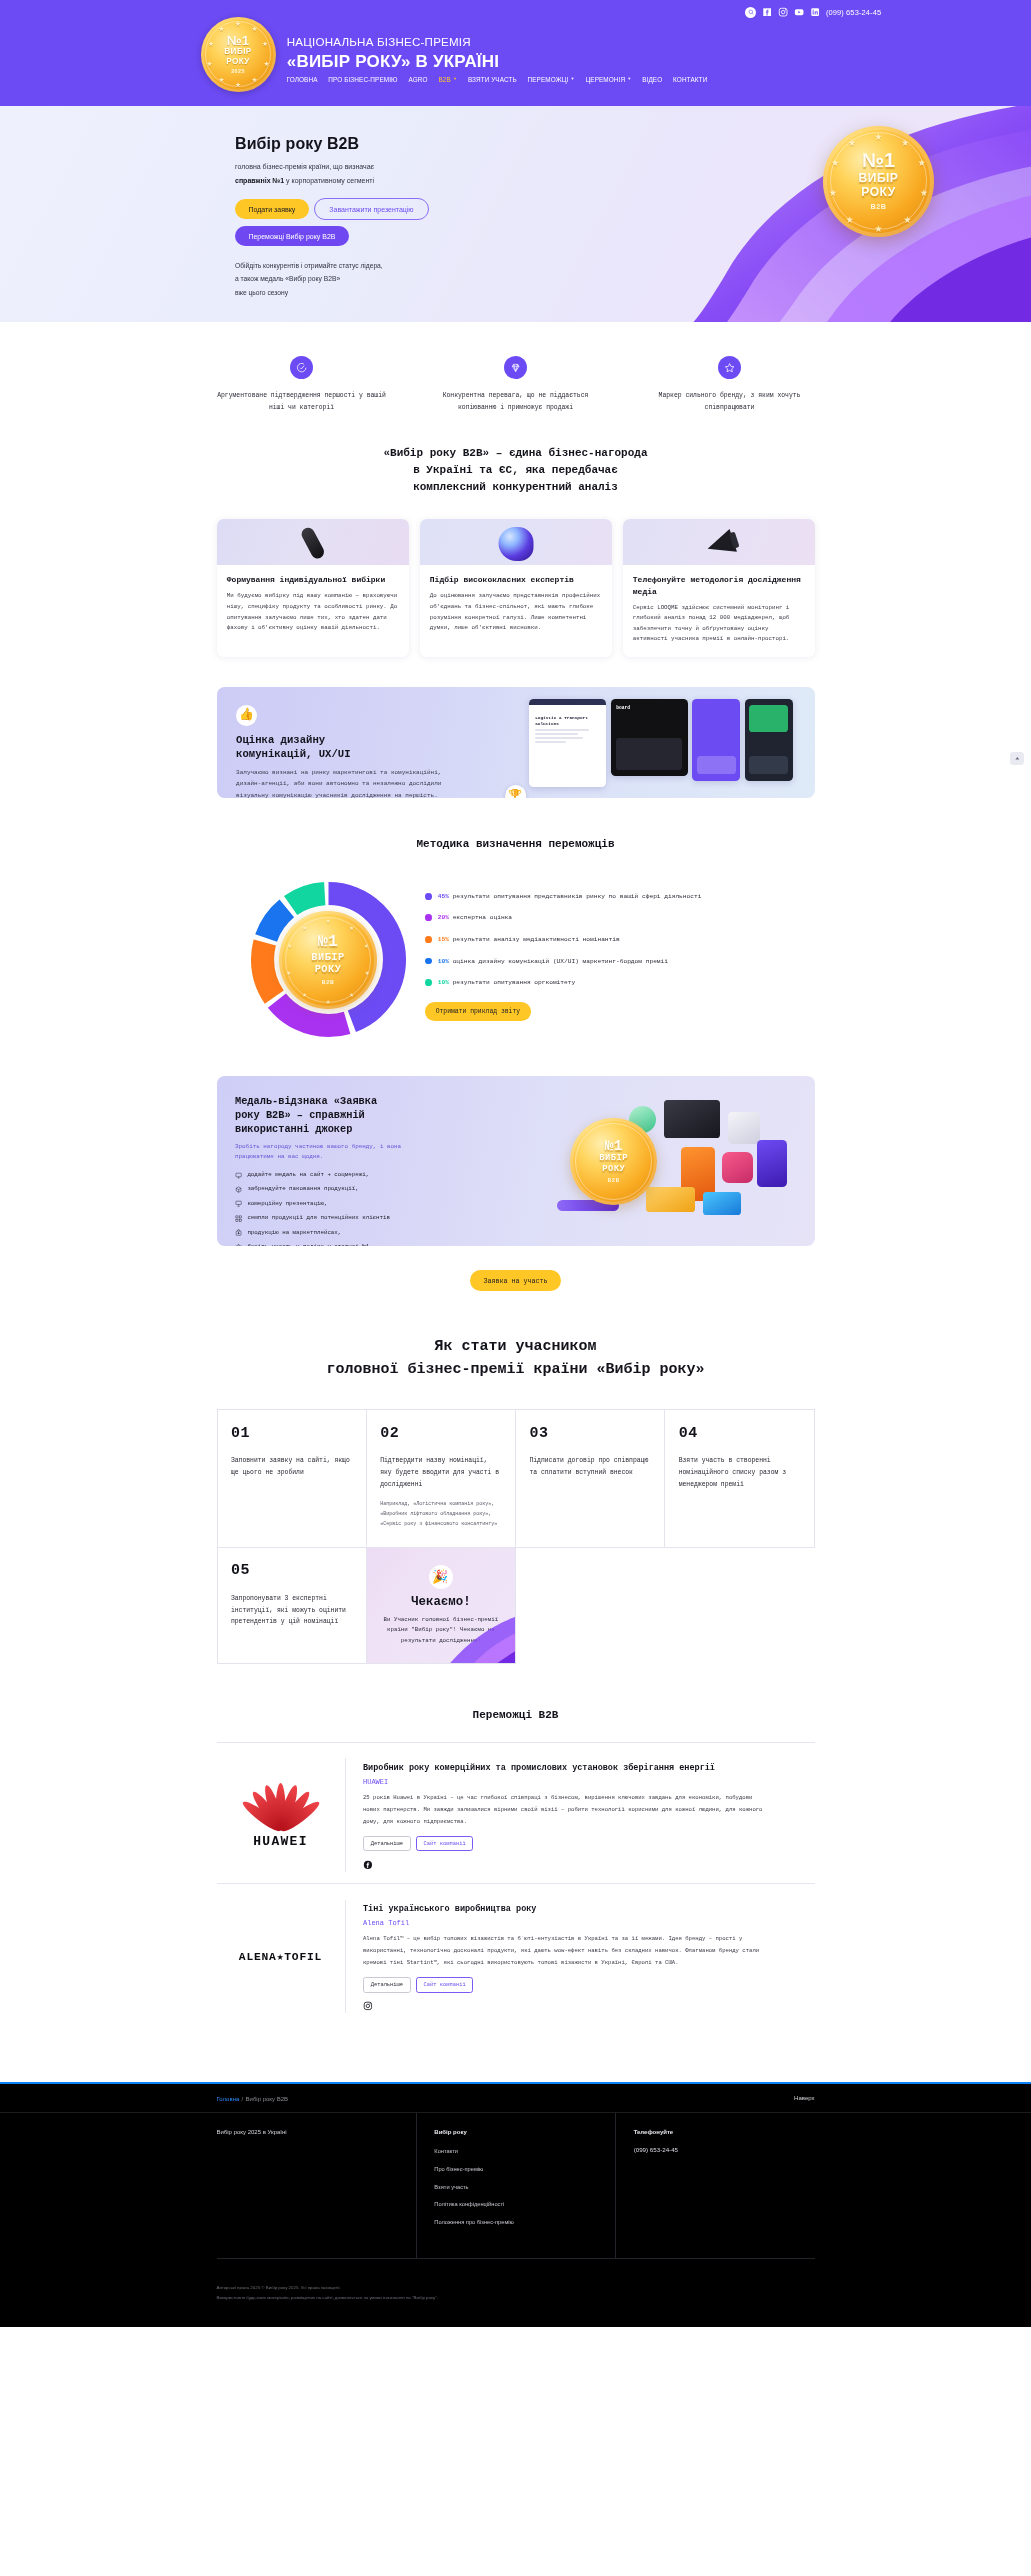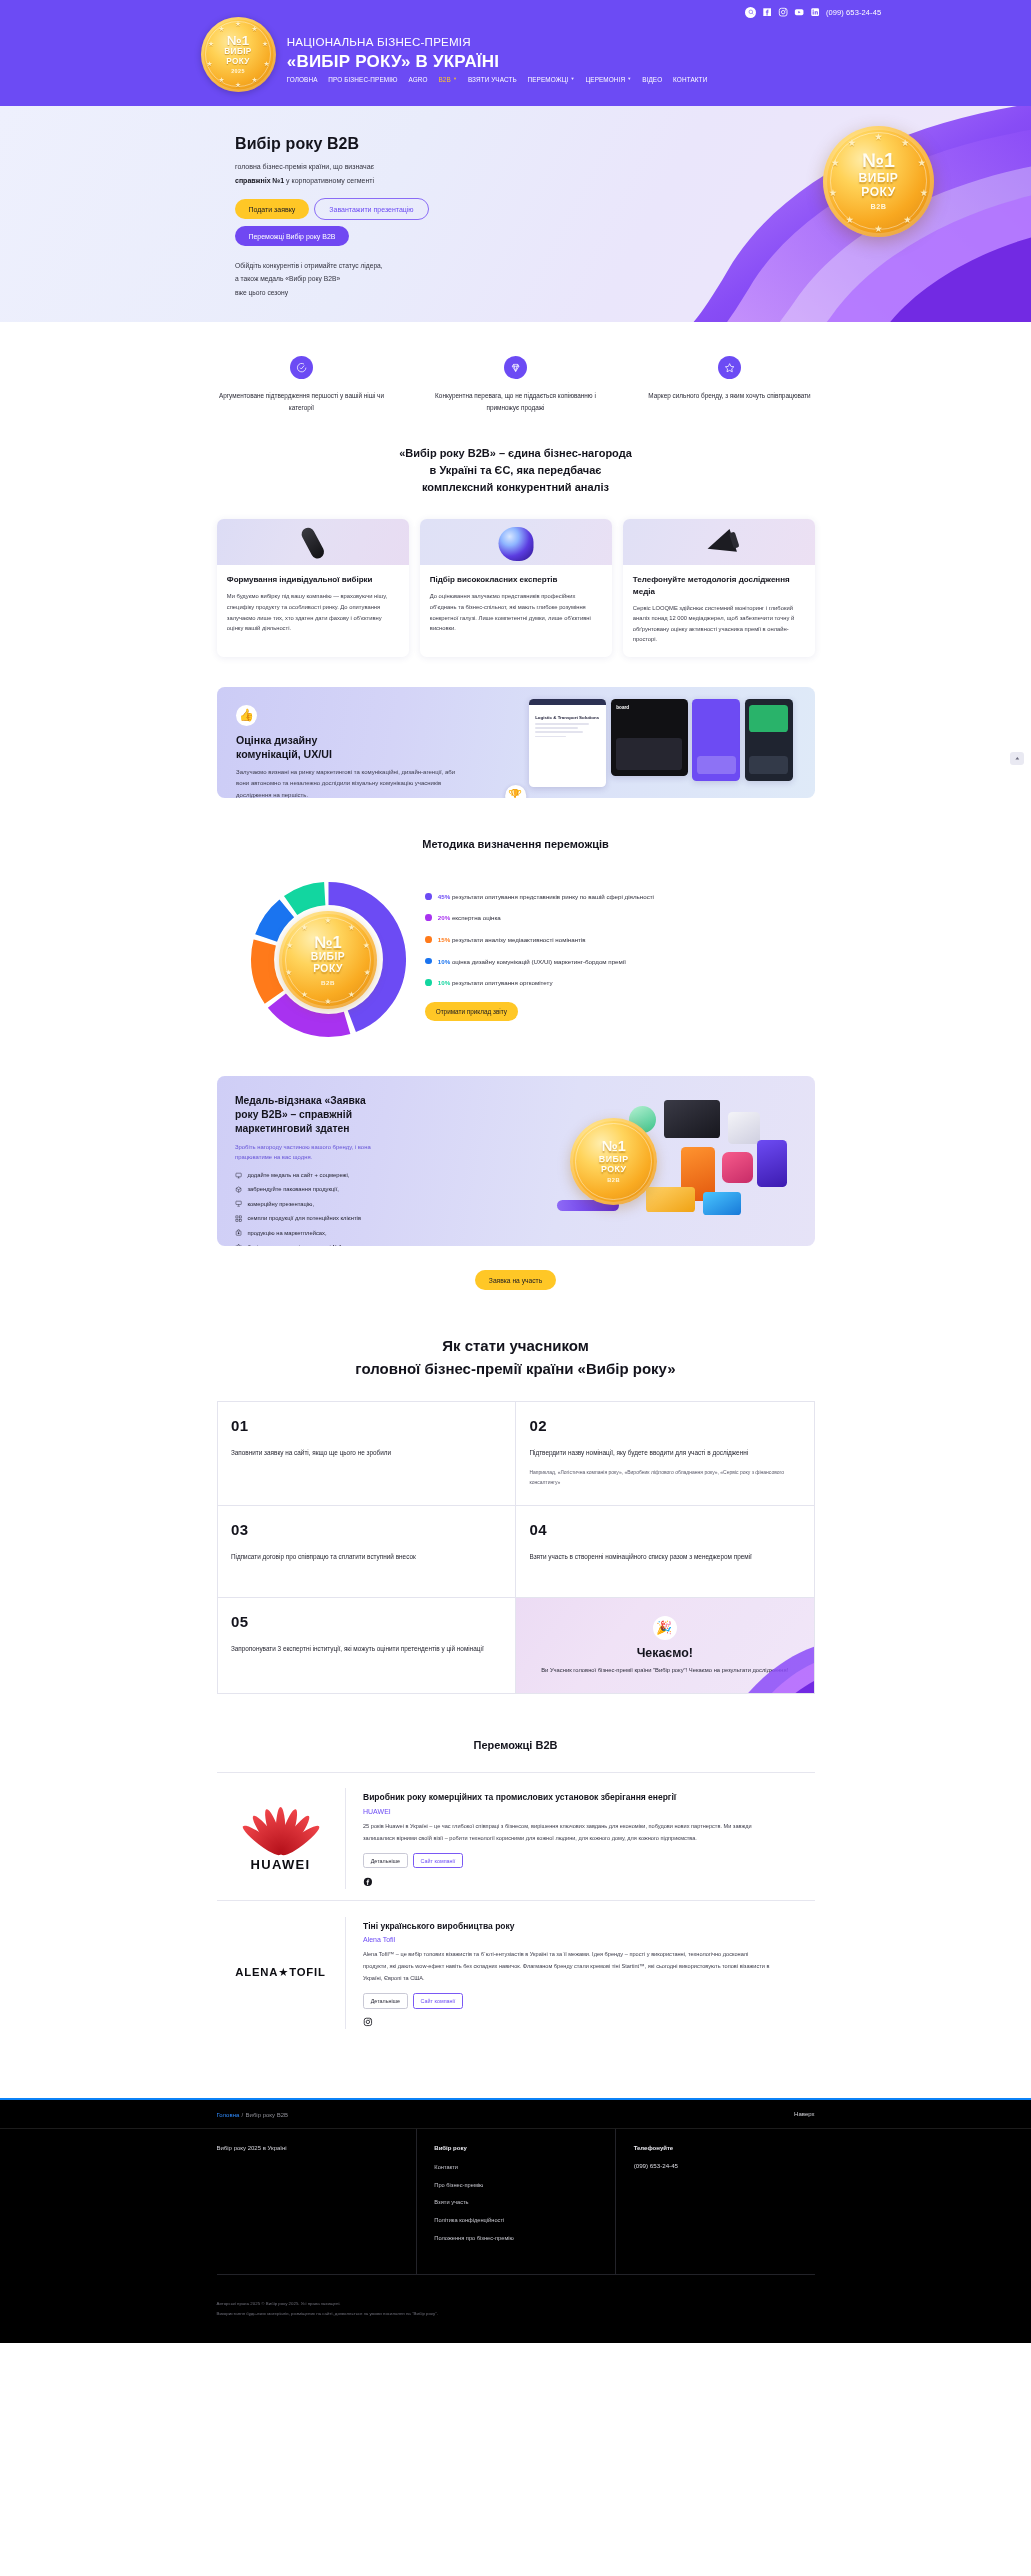--- a/index.html
+++ b/index.html
@@ -4,21 +4,21 @@
 <title>Вибір року B2B</title>
 <style>
   *{box-sizing:border-box;margin:0;padding:0}
   html,body{width:1031px;}
   body{
     font-family:"Liberation Sans","DejaVu Sans",sans-serif;
     background:#ffffff;color:#12121a;
     -webkit-font-smoothing:antialiased;
   }
   .page{width:1031px;position:relative;overflow:hidden;}
-  .wrap{width:598px;margin:0 auto;}
+  .wrap{width:598px;margin:0 auto;font-family:Liberation Mono, monospace;}
 
   
   .header{background:#6C4BF4;position:relative;height:106px;}
   .header-inner{width:752px;margin:0 auto;position:relative;height:100%;}
   .topbar{display:flex;align-items:center;justify-content:flex-end;gap:5.7px;padding-top:6.7px;padding-right:10.3px;}
   .ic{width:10.3px;height:10.3px;display:inline-flex;align-items:center;justify-content:center;color:#fff;}
   .ic svg{width:100%;height:100%;display:block;fill:#fff;}
   .search-circle{width:11.3px;height:11.3px;border-radius:50%;background:#fff;display:flex;align-items:center;justify-content:center;}
   .search-circle svg{width:6.2px;height:6.2px;fill:none;stroke:#6C4BF4;stroke-width:2.2;}
   .phone{color:#fff;font-size:7.5px;letter-spacing:0.1px;white-space:nowrap;}
@@ -163,21 +163,21 @@
     display:flex;flex-direction:column;align-items:center;justify-content:center;z-index:4;}
   .mb-medal .ring{position:absolute;inset:5.2px;border-radius:50%;border:1.3px solid rgba(255,255,255,.4);}
   .mb-medal .n{font-size:14.4px;font-weight:bold;color:#fffdf3;line-height:1;text-shadow:0 1.5px 1.5px rgba(170,105,0,.5);}
   .mb-medal .l{font-size:8.8px;font-weight:bold;color:#fffdf3;letter-spacing:0.5px;line-height:1.22;text-shadow:0 1.5px 1.5px rgba(170,105,0,.5);}
   .mb-medal .b{font-size:5.7px;font-weight:bold;color:#fff6dd;margin-top:2.1px;letter-spacing:0.5px;}
   .mb-obj{position:absolute;border-radius:3.1px;}
   .btn-apply{display:block;width:fit-content;margin:24px auto 0;background:#FFC726;color:#1a1a22;border-radius:12.4px;padding:6.2px 13.4px;font-size:6.7px;}
 
   
   .steps-sec{padding-top:44px;}
-  .steps{margin-top:21px;display:grid;grid-template-columns:1fr 1fr;border-top:0.5px solid #e4e4ee;border-left:0.5px solid #e4e4ee;}
+  .steps{margin-top:28px;display:grid;grid-template-columns:1fr 1fr 1fr 1fr;border-top:0.5px solid #e4e4ee;border-left:0.5px solid #e4e4ee;}
   .step{border-right:0.5px solid #e4e4ee;border-bottom:0.5px solid #e4e4ee;padding:15.5px 13.4px 17.5px;min-height:92px;}
   .step .num{font-size:15px;font-weight:bold;letter-spacing:0.5px;color:#13131c;line-height:1;}
   .step .st{margin-top:14.4px;font-size:6.4px;line-height:1.85;color:#1f1f2b;}
   .step .ex{margin-top:9.3px;font-size:5px;line-height:1.95;color:#5a5a6a;}
   .step.congrats{background:linear-gradient(128deg,#ecdcf4 0%,#f0e2f6 35%,#efe4f7 66%,#f1e6f8 100%);position:relative;overflow:hidden;text-align:center;padding-top:17.5px;}
   .step.congrats .party{width:24px;height:24px;border-radius:50%;background:#fff;margin:0 auto;display:flex;align-items:center;justify-content:center;font-size:13px;}
   .step.congrats h4{margin-top:6.2px;font-size:12.4px;font-weight:bold;color:#13131c;}
   .step.congrats p{margin-top:5.2px;font-size:5.8px;line-height:1.8;color:#2c2c3a;}
   .congrats-swirl{position:absolute;right:-15.5px;bottom:-20.6px;width:118px;height:72px;pointer-events:none;}
 
@@ -567,21 +567,21 @@
       </div>
     </div>
   </section>
 
   <section class="wrap">
     <div class="medalband">
       <div class="mb-left">
         <h3>
           <span>Медаль-відзнака «Заявка</span><br>
           <span>року B2B» – справжній</span><br>
-          <span>маркетинговий здатен</span>
+          <span>використанні джокер</span>
         </h3>
         <div class="mb-sub">
           <span>Зробіть нагороду частиною вашого бренду, і вона</span><br>
           <span>працюватиме на вас щодня.</span>
         </div>
         <ul class="mb-list">
           <li>
             <span class="li-ic"><svg viewBox="0 0 24 24">
                   <rect x="3" y="4" width="18" height="12" rx="2"></rect>
                   <line x1="9" y1="20" x2="15" y2="20"></line>

